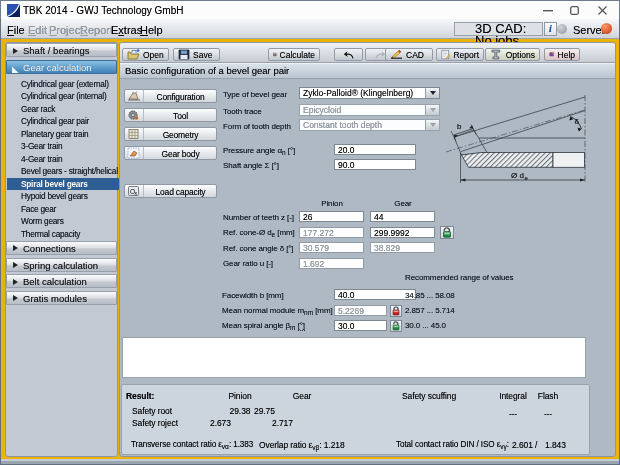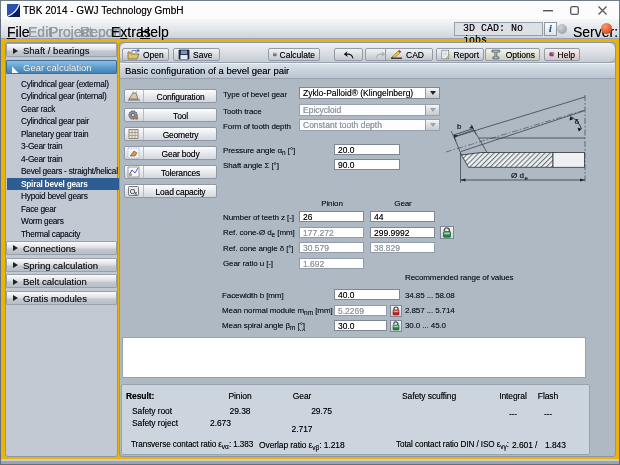--- a/index.html
+++ b/index.html
@@ -10,21 +10,21 @@
   .abs { position:absolute; }
 
   
   #titlebar { position:absolute; top:-1px; left:-1px; width:620px; height:19px; background:#fcfcfc; border:1px solid #6f7d8a; border-bottom:none;}
   #titletext { position:absolute; left:22px; top:4px; font-size:10px; color:#000; }
 
   
   #menubar { position:absolute; top:18px; left:0; width:618px; height:20px;
              background:linear-gradient(#f6f7f9, #e2e5e9 55%, #d0d4da);
              border-bottom:1px solid #9aa3ad; }
-  .menuitem { position:absolute; top:5px; font-size:14px; }
+  .menuitem { position:absolute; top:5px; font-size:11px; }
   .menudis { color:#989ea6; }
   .ul { text-decoration:underline; }
 
   
   #sidebar { position:absolute; left:4px; top:41px; width:113px; height:415px;
              background:#c2c9d3; border:1px solid #8c96a4; border-radius:3px; }
   #content { position:absolute; left:118px; top:41px; width:497px; height:415px;
              background:#aeb9c4; border:1px solid #8c96a4; border-radius:3px; overflow:hidden;}
 
   
@@ -37,21 +37,21 @@
                  border-left:5px solid #222; }
   #hdr-gear { background:linear-gradient(#8cc0e4, #5d9cca 55%, #4282b6); color:#fff; font-weight:normal;
               border:1px solid #3c6f99; }
   .navitem { position:absolute; left:1px; width:114px; height:12.5px; font-size:8.3px; letter-spacing:-0.25px;
              line-height:12.5px; padding-left:14px; color:#0c1420; white-space:nowrap;}
   #navsel { background:#2d5e93; color:#fff; font-weight:bold; }
 
   
   #toolbar { position:absolute; left:0; top:0; width:495px; height:20px;
              background:linear-gradient(#eff1f4, #d9dde2 55%, #c6ccd3);
-             border-bottom:1px solid #9aa3ad;border-radius:6px; }
+             border-bottom:1px solid #9aa3ad; }
   .tbtn { position:absolute; top:5px; height:13px; background:linear-gradient(#eff2f5,#dadee3 50%,#c2c8cf);
           border:1px solid #939ca6; border-radius:2px; font-size:8.5px; line-height:10px;
           display:flex; align-items:center; padding:0 4px; gap:3px;}
 
   
   #secthdr { position:absolute; left:0; top:20px; width:495px; height:16px;
              background:linear-gradient(#d9e1e9, #c6d0da 60%, #bac4cf);
              border-top:1px solid #edf0f4; border-bottom:1px solid #98a2ae; font-size:9.5px; line-height:14px; padding-left:5px; }
 
   
@@ -64,21 +64,21 @@
   .combo { position:absolute; height:12px; background:#fff; border:1px solid #7e8894;
            font-size:8.5px; line-height:10px; padding:0px 0 0 3px; width:141px;}
   .combo .arr { position:absolute; right:0px; top:0px; width:14px; height:10px;
                 background:linear-gradient(#f5f7f8,#d8dce0 55%,#c6cbd1); border-left:1px solid #98a1ab;
                 display:flex;align-items:center;justify-content:center;}
   .combo .arr:after { content:""; width:0;height:0;border-left:3.5px solid transparent;
                 border-right:3.5px solid transparent;border-top:4.5px solid #1b2430; }
   .combo.dis { color:#9aa2ab; border-color:#98a2ad; background:#fcfdfe;}
   .combo.dis .arr:after { border-top-color:#9aa2ab; }
   .field { position:absolute; height:11px; background:#fff; border:1px solid #7e8894;
-           font-size:8.5px; line-height:9px; padding:1px 0 0 3px; width:66px;}
+           font-size:8.5px; line-height:9px; padding:1px 0 0 3px; width:82px;}
   .field.dis { color:#9aa2ab; border-color:#929ca8;}
   sub.s { font-size:6.5px; vertical-align:-2px; letter-spacing:0;}
   .rtxt { position:absolute; font-size:8.5px; white-space:nowrap; letter-spacing:-0.1px;}
 </style>
 </head>
 <body>
 <div id="win">
 
   <div id="titlebar">
     <svg class="abs" style="left:6px;top:3px" width="13" height="13" viewBox="0 0 13 13">
@@ -99,21 +99,21 @@
   </div>
 
   <div id="menubar">
     <span class="menuitem" style="left:6px"><span class="ul">F</span>ile</span>
     <span class="menuitem menudis" style="left:27px"><span class="ul">E</span>dit</span>
     <span class="menuitem menudis" style="left:48px"><span class="ul">P</span>roject</span>
     <span class="menuitem menudis" style="left:79px"><span class="ul">R</span>eport</span>
     <span class="menuitem" style="left:110px">E<span class="ul">x</span>tras</span>
     <span class="menuitem" style="left:139px"><span class="ul">H</span>elp</span>
 
-    <div class="abs" style="left:453px;top:3px;width:89px;height:14px;background:#dde1e6;border:1px solid #98a1ab;font-size:10px;line-height:12px;padding-left:8px;font-family:Liberation Mono, monospace;">3D CAD: No jobs</div>
+    <div class="abs" style="left:453px;top:3px;width:89px;height:14px;background:#dde1e6;border:1px solid #98a1ab;font-size:13px;line-height:12px;padding-left:20px;">3D CAD: No jobs</div>
     <div class="abs" style="left:543px;top:3px;width:13px;height:14px;background:linear-gradient(#fcfdfe,#dfe3e7);border:1px solid #8f98a3;text-align:center;line-height:12px;font-weight:bold;font-style:italic;font-family:'Liberation Serif',serif;color:#1a4fa0;font-size:10px;">i</div>
     <div class="abs" style="left:556px;top:5px;width:10px;height:10px;border-radius:50%;background:radial-gradient(circle at 35% 30%, #cfd4d9, #8f979e);"></div>
     <span class="menuitem" style="left:572px">Server:</span>
     <div class="abs" style="left:600px;top:4px;width:11px;height:11px;border-radius:50%;background:radial-gradient(circle at 35% 30%, #ff9a6a, #c3330b);"></div>
   </div>
 
   <div id="sidebar">
     <div class="navhdr" style="top:0px"><span class="tri"></span>Shaft / bearings</div>
     <div class="navhdr" id="hdr-gear" style="top:17px;height:14px">
       <svg class="abs" style="left:5px;top:4px" width="8" height="8">
@@ -235,28 +235,20 @@
           </svg></span>
         <span class="lbl">Geometry</span>
       </div>
     <div class="sbtn" style="top:103px">
         <span class="ic"><svg width="18" height="12" viewBox="0 0 18 12">
             <rect x="3" y="1" width="11" height="10" fill="#f4f6f8" stroke="#7588c8" stroke-width="0.6" stroke-dasharray="1.5 1"></rect>
             <path d="M5,9 L9,4 L12,6 L10,9 Z" fill="#e0924a" stroke="#7a4a18" stroke-width="0.6"></path>
           </svg></span>
         <span class="lbl">Gear body</span>
       </div>
-    <div class="sbtn" style="top:122px">
-        <span class="ic"><svg width="18" height="12" viewBox="0 0 18 12">
-            <rect x="3" y="1" width="11" height="10" fill="#f4f6f8" stroke="#666" stroke-width="0.6"></rect>
-            <path d="M4,9 L7,4 L10,7 L13,2" stroke="#2b3a8c" stroke-width="0.8" fill="none"></path>
-            <rect x="4" y="7.5" width="3" height="2.5" fill="#caa23c"></rect>
-          </svg></span>
-        <span class="lbl">Tolerances</span>
-      </div>
     <div class="sbtn" style="top:141px">
         <span class="ic"><svg width="18" height="12" viewBox="0 0 18 12">
             <rect x="3.5" y="1.5" width="10" height="9" rx="1" fill="#e8eaee" stroke="#555e68" stroke-width="0.8"></rect>
             <text x="5" y="8.5" font-size="6.5" fill="#333" font-family="Liberation Sans">O</text>
             <text x="9.5" y="10" font-size="5" fill="#333" font-family="Liberation Sans">x</text>
           </svg></span>
         <span class="lbl">Load capacity</span>
       </div>
 
     <div class="flabel" style="left:103px;top:47px">Type of bevel gear</div>
@@ -330,27 +322,27 @@
     <div class="abs" id="resultpanel" style="left:1px;top:341px;width:469px;height:71px;background:#ccd5dd;border:1px solid #98a2ae;border-radius:2px;">
       <div class="rtxt" style="left:4px;top:6px;font-weight:bold">Result:</div>
       <div class="rtxt" style="left:88px;top:6px;width:60px;text-align:center">Pinion</div>
       <div class="rtxt" style="left:150px;top:6px;width:60px;text-align:center">Gear</div>
       <div class="rtxt" style="left:280px;top:6px">Safety scuffing</div>
       <div class="rtxt" style="left:361px;top:6px;width:60px;text-align:center">Integral</div>
       <div class="rtxt" style="left:396px;top:6px;width:60px;text-align:center">Flash</div>
 
       <div class="rtxt" style="left:10px;top:21px">Safety root</div>
       <div class="rtxt" style="left:88px;top:21px;width:60px;text-align:center">29.38</div>
-      <div class="rtxt" style="left:150px;top:21px;width:60px;text-align:right">29.75</div>
+      <div class="rtxt" style="left:132px;top:21px;width:60px;text-align:left">29.75</div>
       <div class="rtxt" style="left:361px;top:24px;width:60px;text-align:center">---</div>
       <div class="rtxt" style="left:396px;top:24px;width:60px;text-align:center">---</div>
 
       <div class="rtxt" style="left:10px;top:33px">Safety roject</div>
       <div class="rtxt" style="left:88px;top:33px;width:60px;">2.673</div>
-      <div class="rtxt" style="left:150px;top:39px;width:60px;text-align:center">2.717</div>
+      <div class="rtxt" style="left:150px;top:33px;width:60px;">2.717</div>
 
       <div class="rtxt" style="left:9px;top:55px;font-size:8.2px">Transverse contact ratio ε<sub class="s">vα</sub>: 1.383</div>
       <div class="rtxt" style="left:137px;top:55px">Overlap ratio ε<sub class="s">vβ</sub>: 1.218</div>
       <div class="rtxt" style="left:274px;top:55px;font-size:8.2px">Total contact ratio DIN / ISO ε<sub class="s">vγ</sub>:</div>
       <div class="rtxt" style="left:390px;top:55px">2.601</div>
       <div class="rtxt" style="left:413px;top:55px">/</div>
       <div class="rtxt" style="left:423px;top:55px">1.843</div>
     </div>
 
     <svg class="abs" style="left:320px;top:36px" width="176" height="106" viewBox="0 0 176 106">

